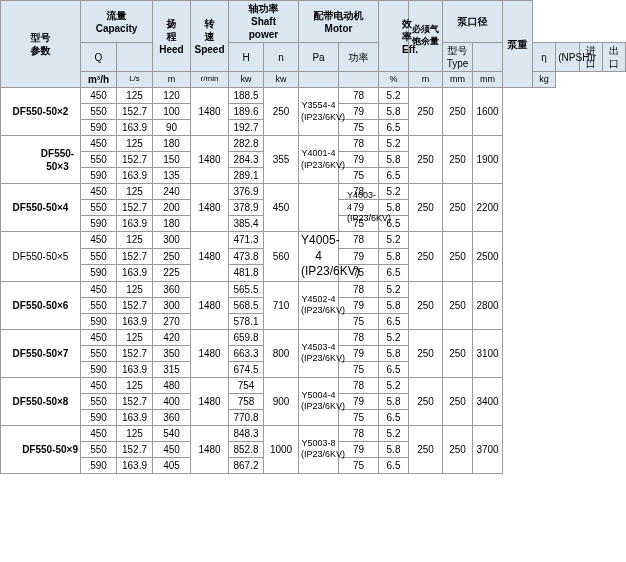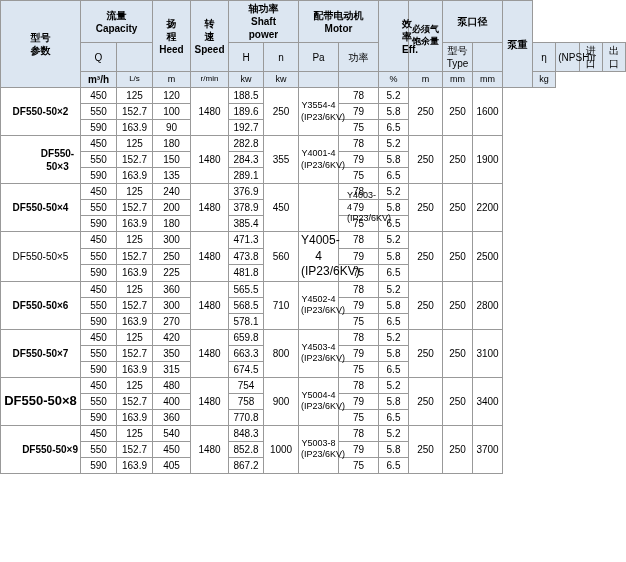--- a/index.html
+++ b/index.html
@@ -309,21 +309,21 @@
       </tr>
       <tr>
         <td>590</td>
         <td>163.9</td>
         <td>315</td>
         <td>674.5</td>
         <td>75</td>
         <td>6.5</td>
       </tr>
       <tr>
-        <td rowspan="3" colspan="2" class="model-cell" style="font-size: 13px; font-weight: bold;">DF550-50×8</td>
+        <td rowspan="3" colspan="2" class="model-cell" style="font-size: 10px; font-weight: bold;">DF550-50×8</td>
         <td>450</td>
         <td>125</td>
         <td>480</td>
         <td rowspan="3">1480</td>
         <td>754</td>
         <td rowspan="3">900</td>
         <td rowspan="3" style="font-size: 9px; white-space: pre-line;">Y5004-4
 (IP23/6KV)</td>
         <td>78</td>
         <td>5.2</td>

